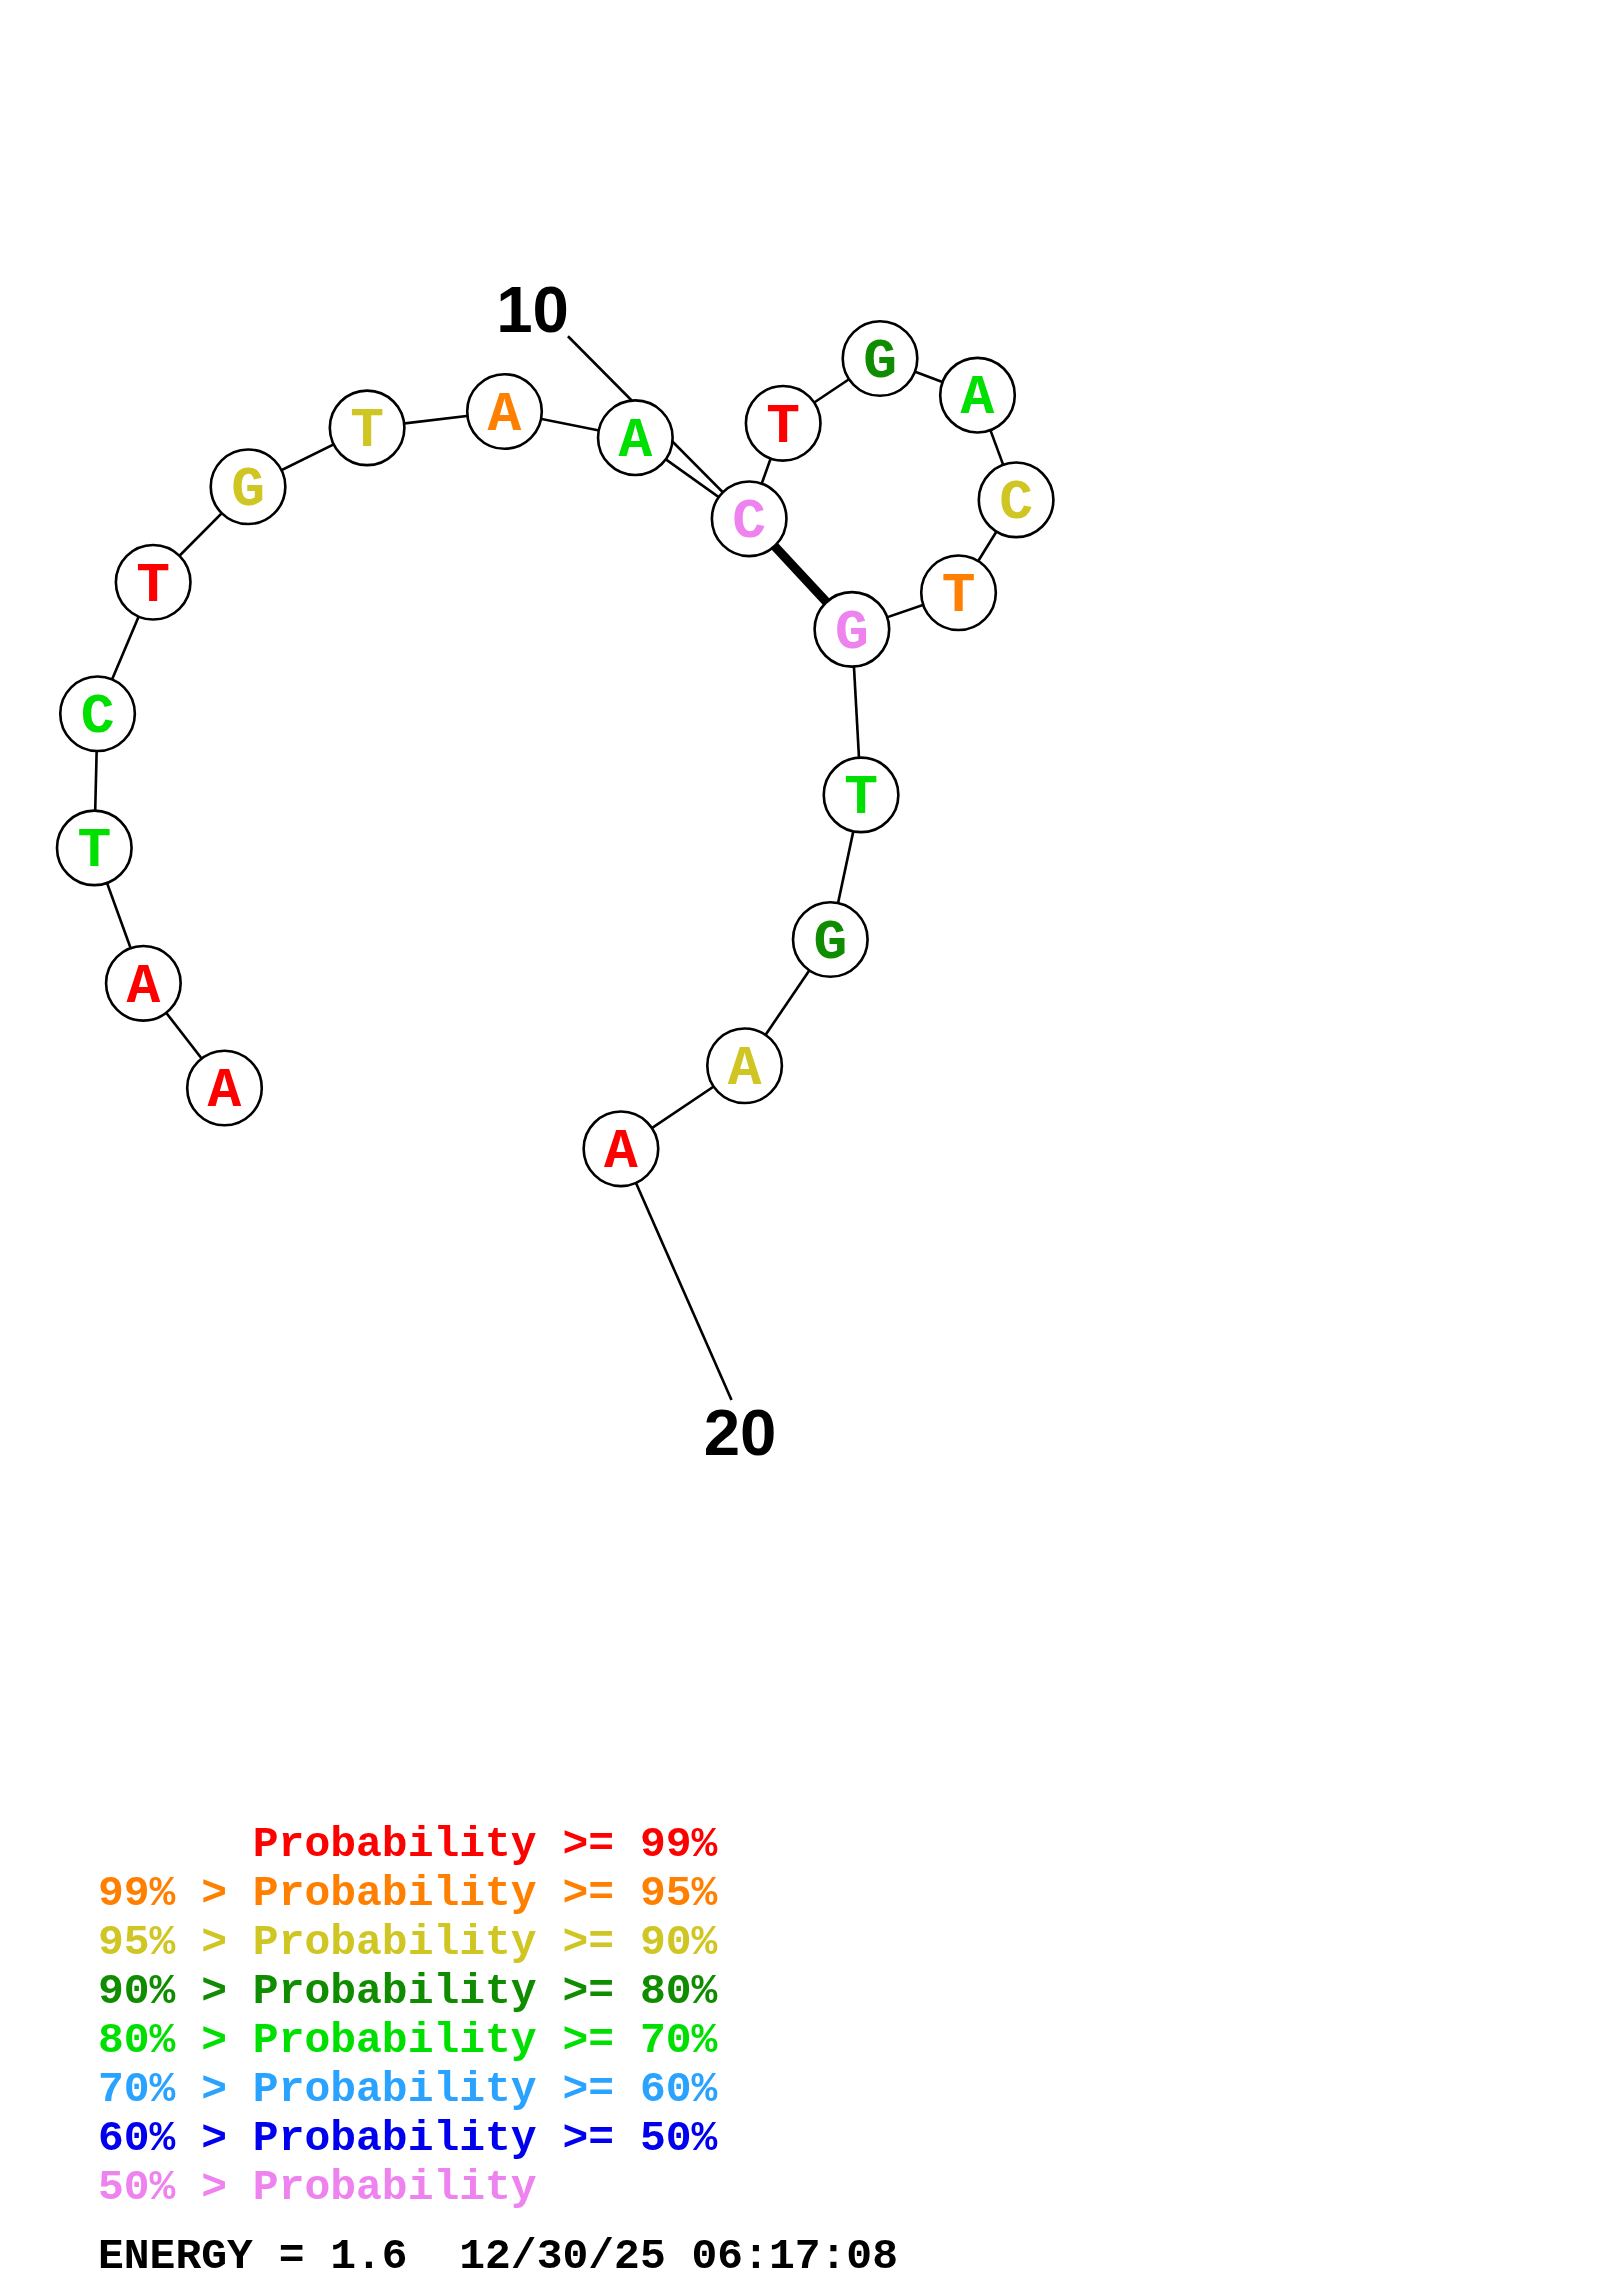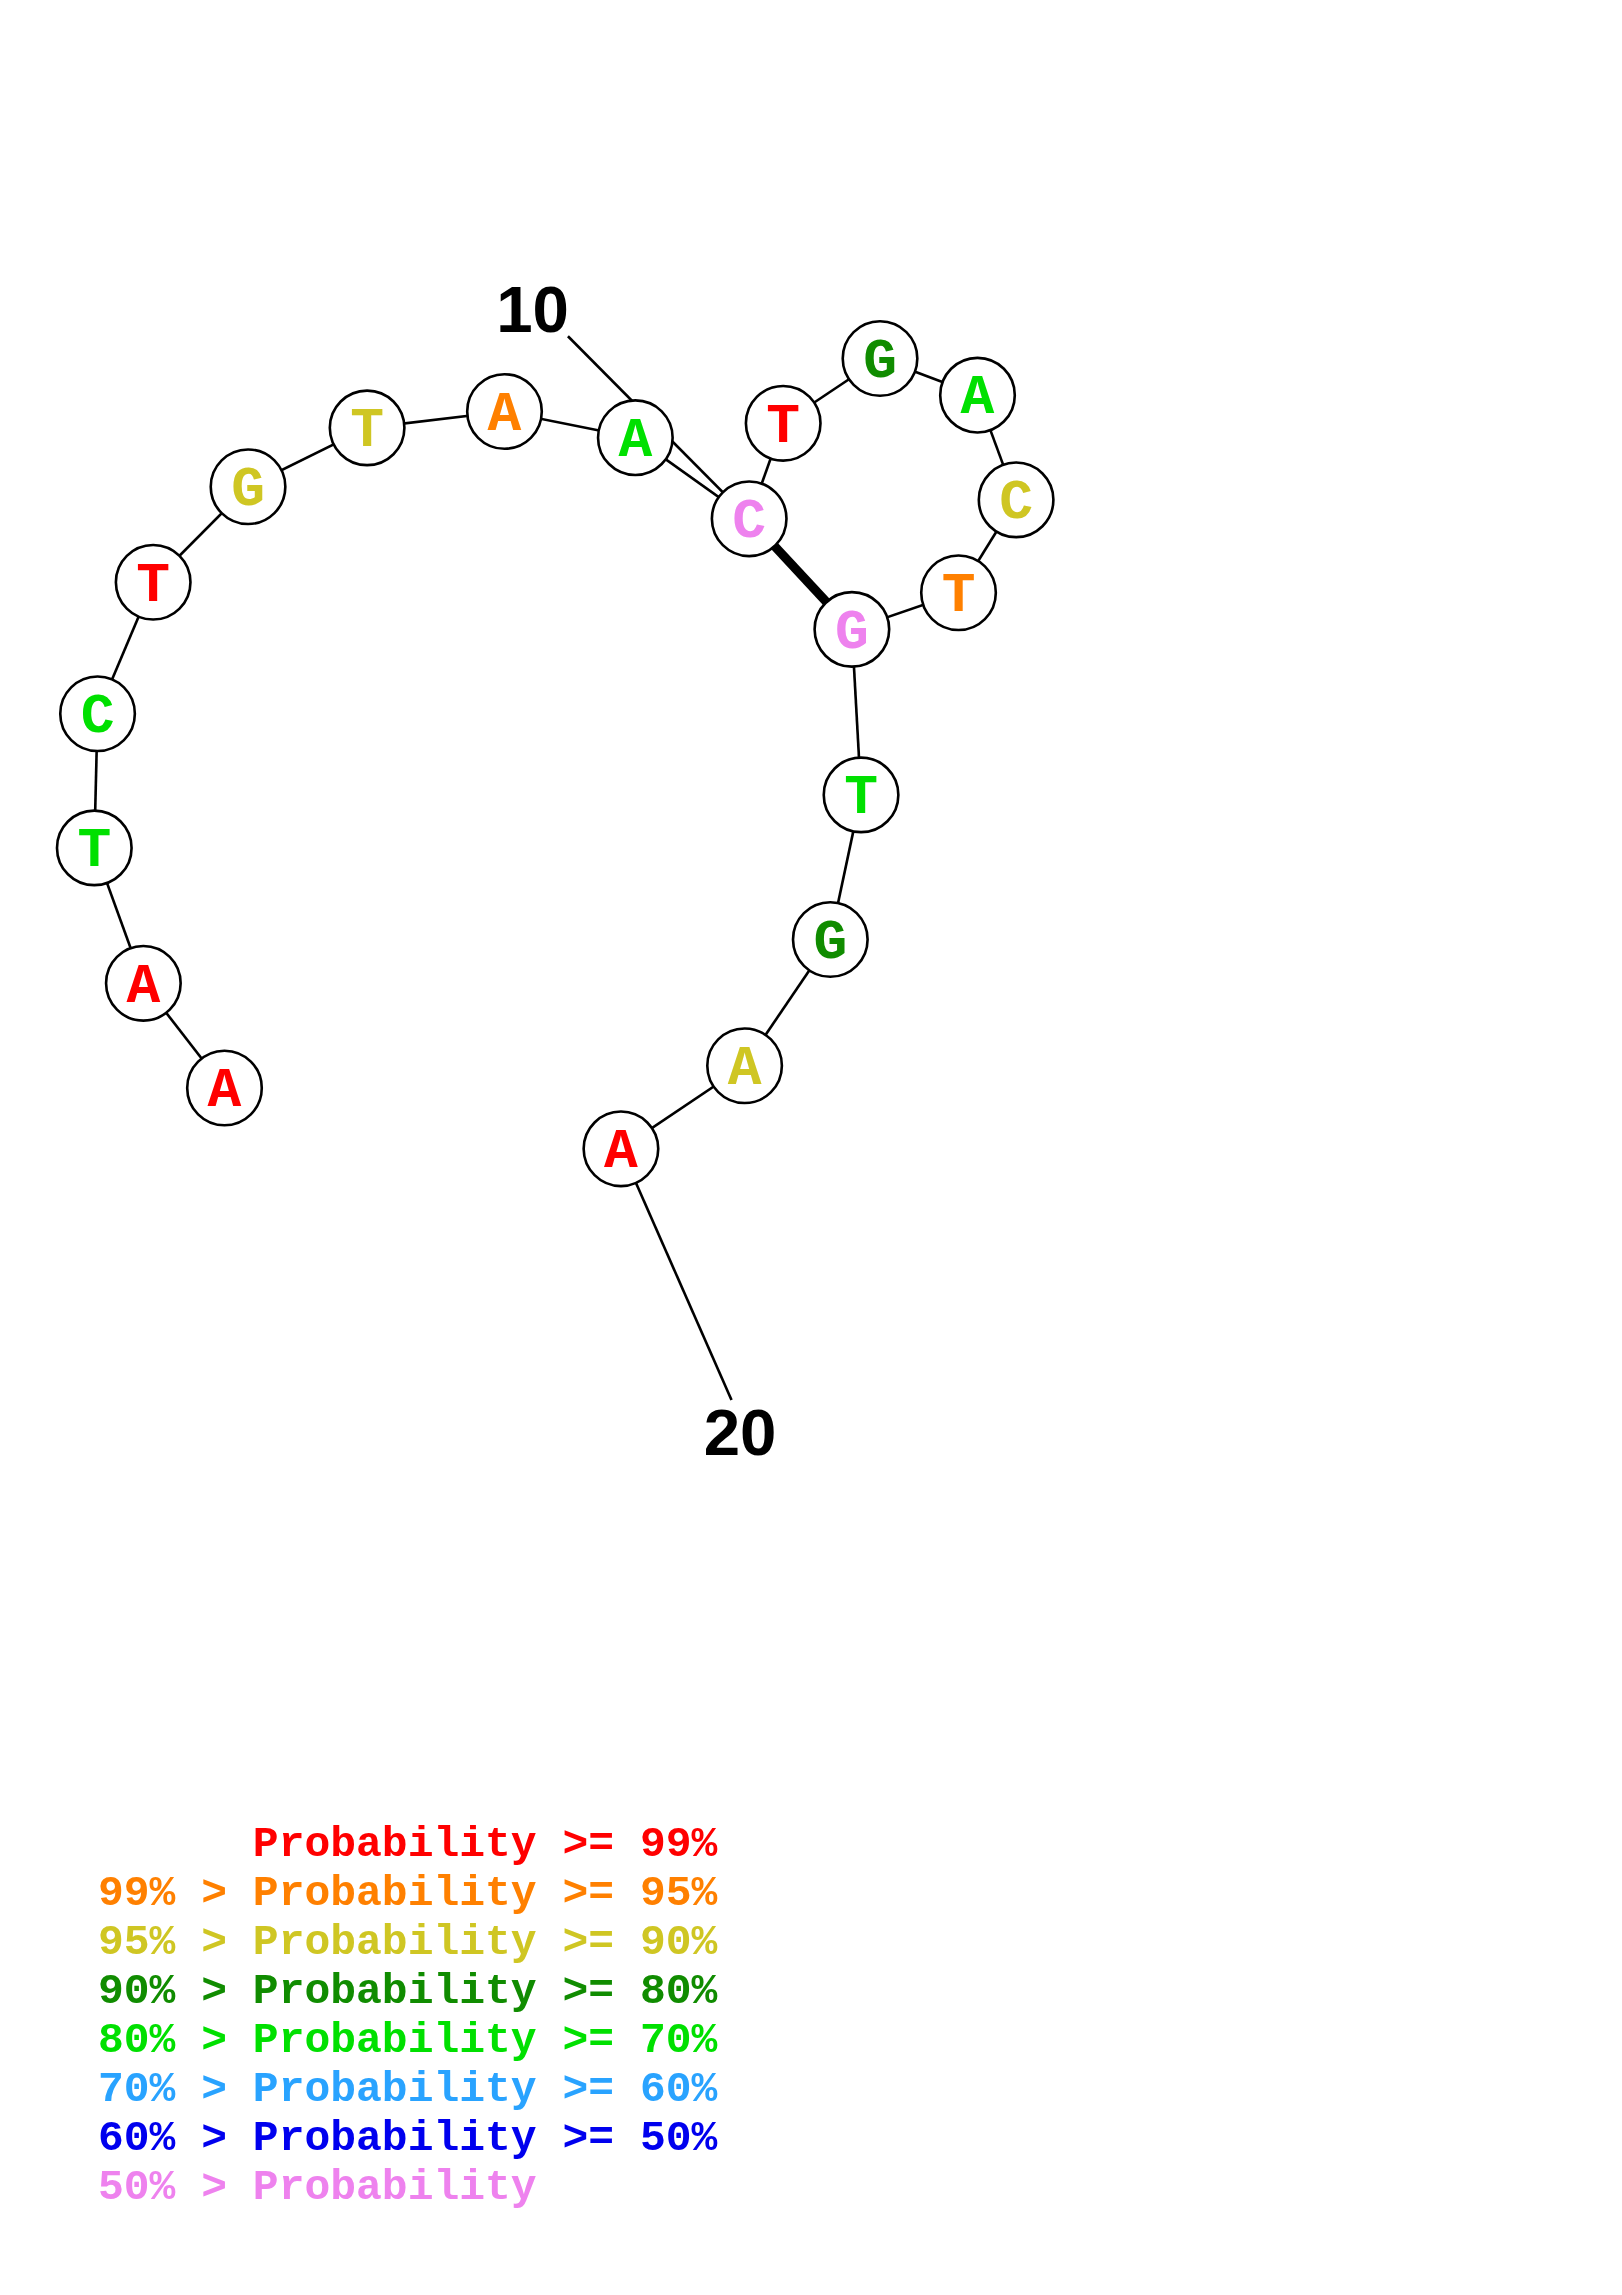--- a/index.html
+++ b/index.html
@@ -18,21 +18,21 @@
   .pos-label {
     font-family: "Liberation Sans", "DejaVu Sans", sans-serif;
     font-weight: bold; font-size: 100px; fill: #000000;
   }
   .legend {
     position: absolute; left: 98px; top: 1820px;
     font-family: "Liberation Mono", "DejaVu Sans Mono", monospace;
     font-weight: bold; font-size: 43px; line-height: 49px;
     white-space: pre;
   }
-  .legend-line:first-child { padding-left: 6ch; text-align: right; }
+  .legend-line:first-child { padding-left: 6ch; }
   .energy {
     position: absolute; left: 98px; top: 2232px;
     color: #000000;
     font-family: "Liberation Mono", "DejaVu Sans Mono", monospace;
     font-weight: bold; font-size: 43px; white-space: pre;
   }
 </style>
 </head>
 <body>
 
@@ -97,14 +97,15 @@
       <circle cx="1269" cy="1436" r="57" fill="#ffffff" stroke="#000000" stroke-width="4"></circle>
       <text x="1269" y="1464" text-anchor="middle" class="base-letter" fill="#108c00">G</text>
       <circle cx="1138" cy="1629" r="57" fill="#ffffff" stroke="#000000" stroke-width="4"></circle>
       <text x="1138" y="1657" text-anchor="middle" class="base-letter" fill="#cfc623">A</text>
       <circle cx="949" cy="1756" r="57" fill="#ffffff" stroke="#000000" stroke-width="4"></circle>
       <text x="949" y="1784" text-anchor="middle" class="base-letter" fill="#ff0000">A</text>
       <text x="814" y="507" text-anchor="middle" class="pos-label">10</text>
       <text x="1131" y="2224" text-anchor="middle" class="pos-label">20</text>
     </svg>
   <div class="legend" id="legend"><div class="legend-line" style="color: rgb(255, 0, 0);">Probability &gt;= 99%</div><div class="legend-line" style="color: rgb(255, 128, 0);">99% &gt; Probability &gt;= 95%</div><div class="legend-line" style="color: rgb(207, 198, 35);">95% &gt; Probability &gt;= 90%</div><div class="legend-line" style="color: rgb(16, 140, 0);">90% &gt; Probability &gt;= 80%</div><div class="legend-line" style="color: rgb(0, 224, 0);">80% &gt; Probability &gt;= 70%</div><div class="legend-line" style="color: rgb(41, 163, 255);">70% &gt; Probability &gt;= 60%</div><div class="legend-line" style="color: rgb(0, 0, 238);">60% &gt; Probability &gt;= 50%</div><div class="legend-line" style="color: rgb(238, 130, 238);">50% &gt; Probability</div></div>
+  <div class="energy">ENERGY = 1.6  12/30/25 06:17:08</div>
 </div>
 
 
 </body></html>

